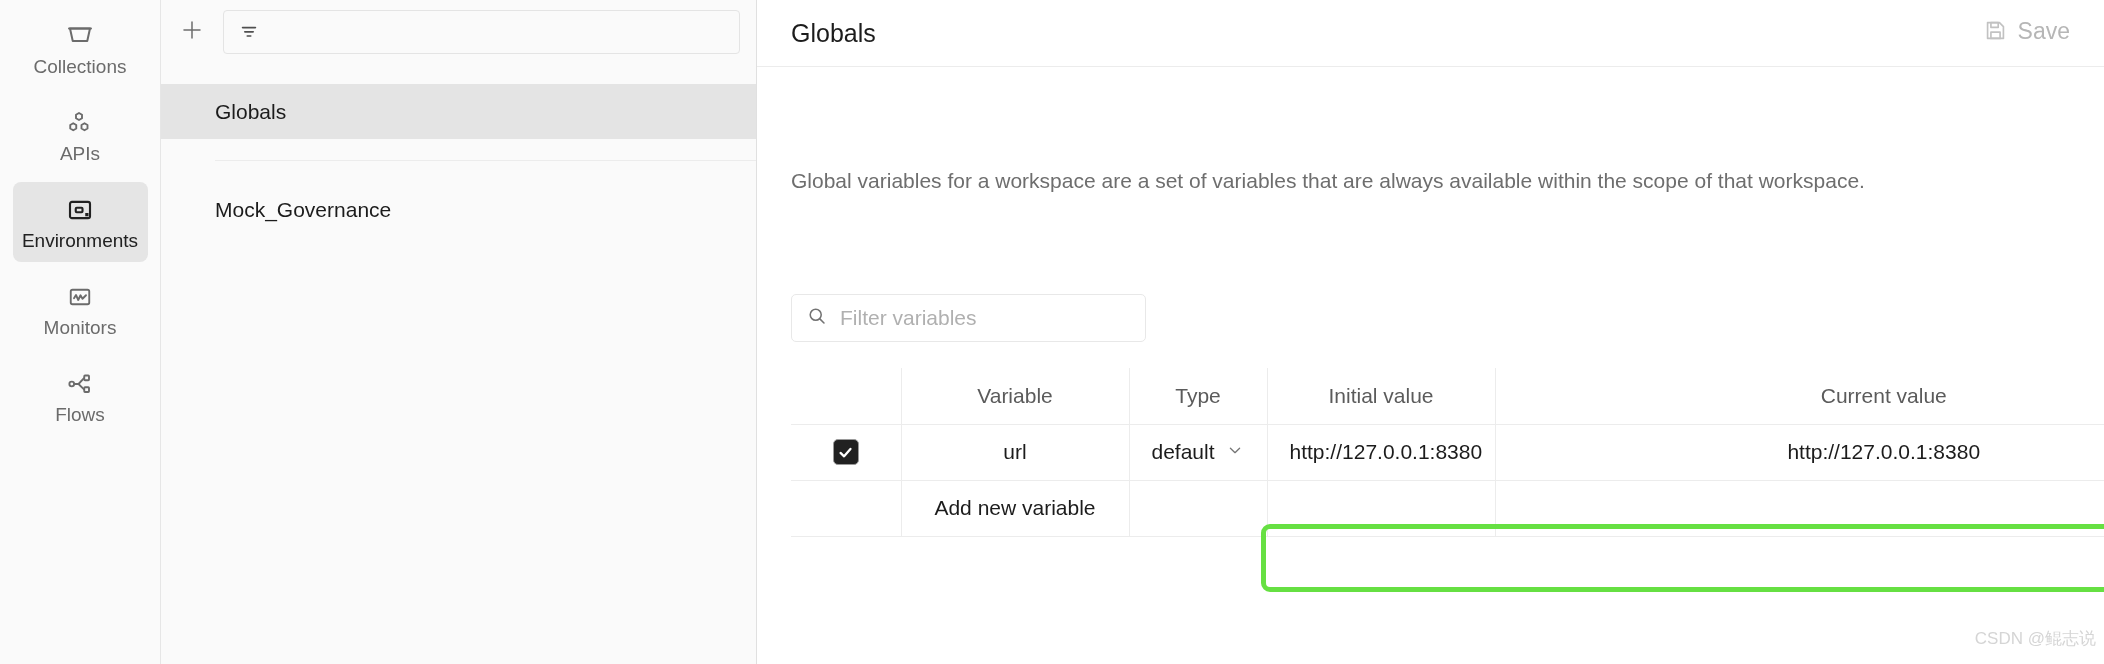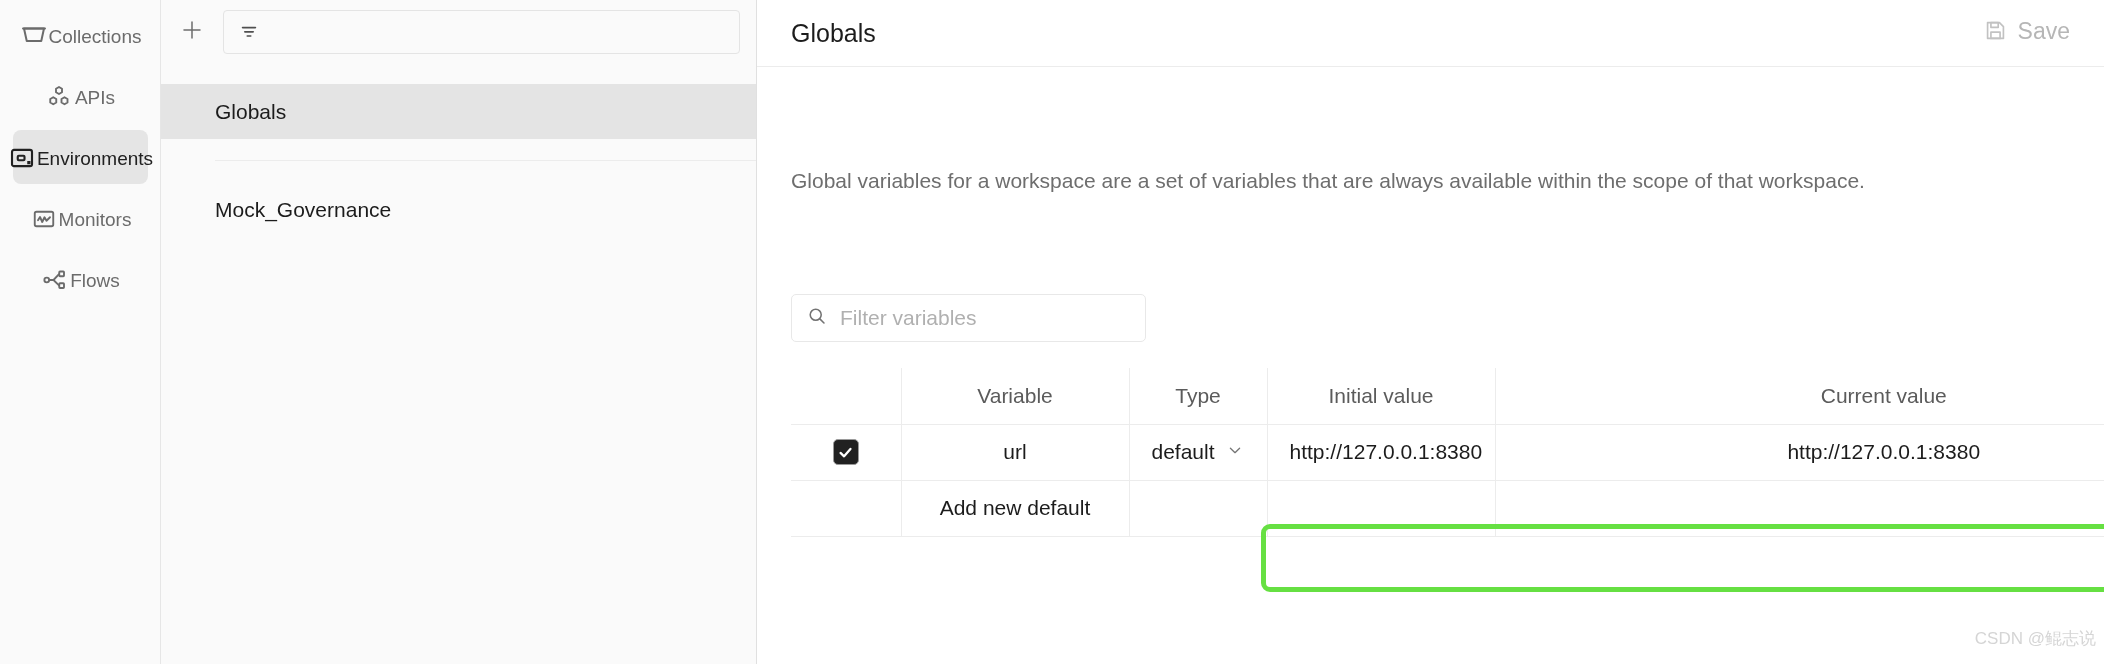--- a/index.html
+++ b/index.html
@@ -16,21 +16,21 @@
     width: 161px; height: 664px;
     background: #fafafa;
     border-right: 1px solid #e6e6e6;
     display: flex; flex-direction: column; align-items: center;
     padding-top: 8px;
     flex: 0 0 161px;
   }
   .rail-item {
     width: 135px;
     border-radius: 8px;
-    display: flex; flex-direction: row; align-items: center; justify-content: center;
+    display: flex; flex-direction: column; align-items: center; justify-content: center;
     padding: 11px 0 9px 0;
     margin-bottom: 7px;
     cursor: pointer;
   }
   .rail-item.active { background: #e5e5e5; }
   .rail-icon { height: 34px; display: flex; align-items: center; justify-content: center; }
   .rail-icon svg { display: block; }
   .rail-label {
     font-size: 19px; color: #6b6b6b; margin-top: 2px;
     line-height: 24px; white-space: nowrap;
@@ -346,21 +346,21 @@
                     <polyline points="6.5,9.8 12,15.2 17.5,9.8"></polyline>
                   </svg>
                 </span>
               </div>
             </td>
             <td>http://127.0.0.1:8380</td>
             <td>http://127.0.0.1:8380</td>
           </tr>
           <tr>
             <td class="cell-check"></td>
-            <td class="placeholder-cell">Add new default</td>
+            <td class="placeholder-cell">Add new variable</td>
             <td></td>
             <td></td>
             <td></td>
           </tr>
         </tbody>
       </table>
 
     </div>
 
     <div class="annot" style="left: 504px; top: 524px; width: 1017px; height: 68px; border-color: rgb(102, 224, 66);"></div>

